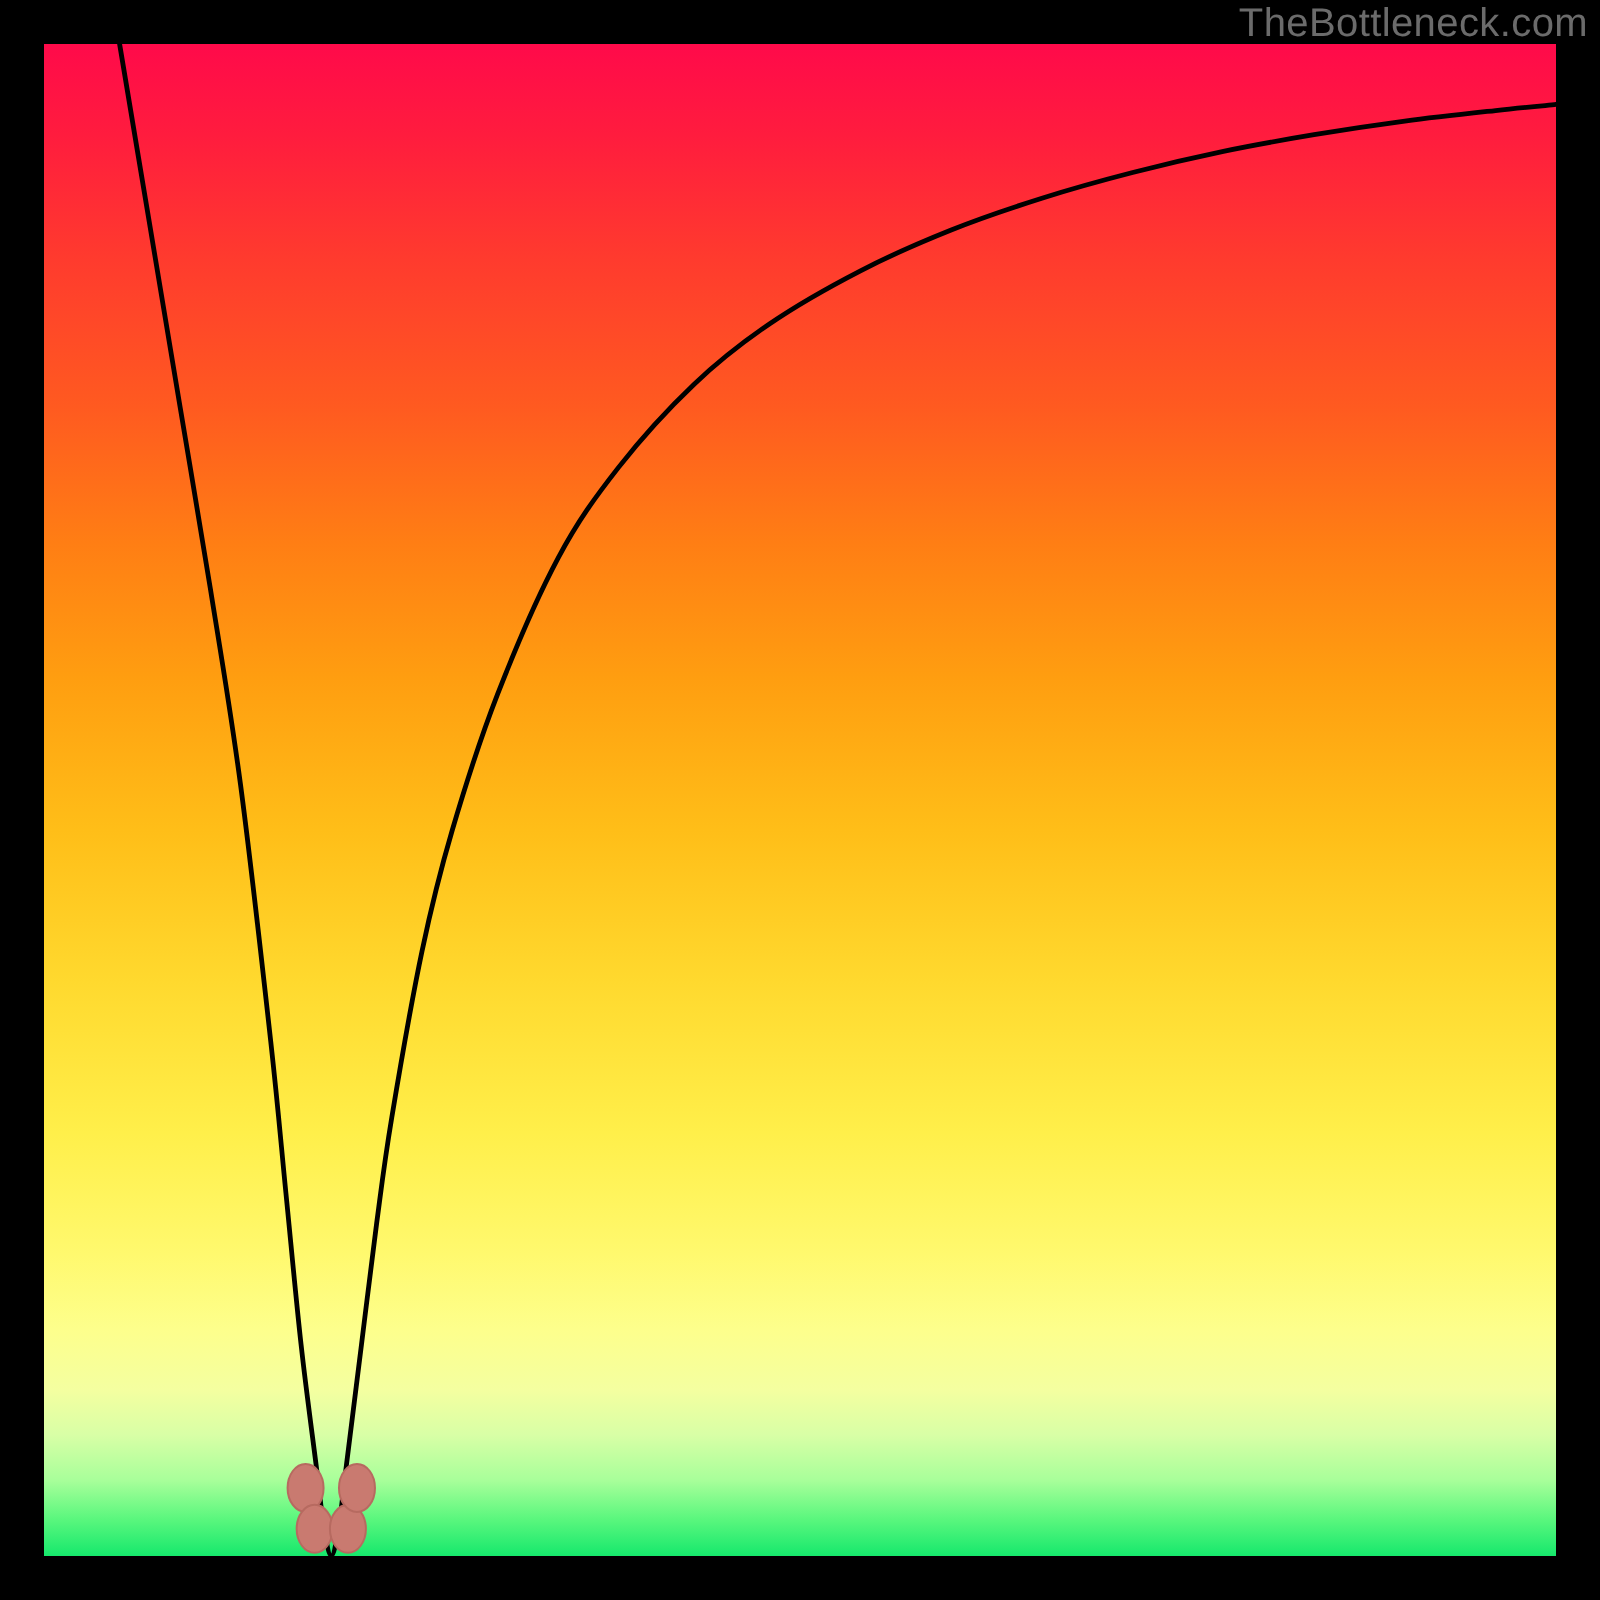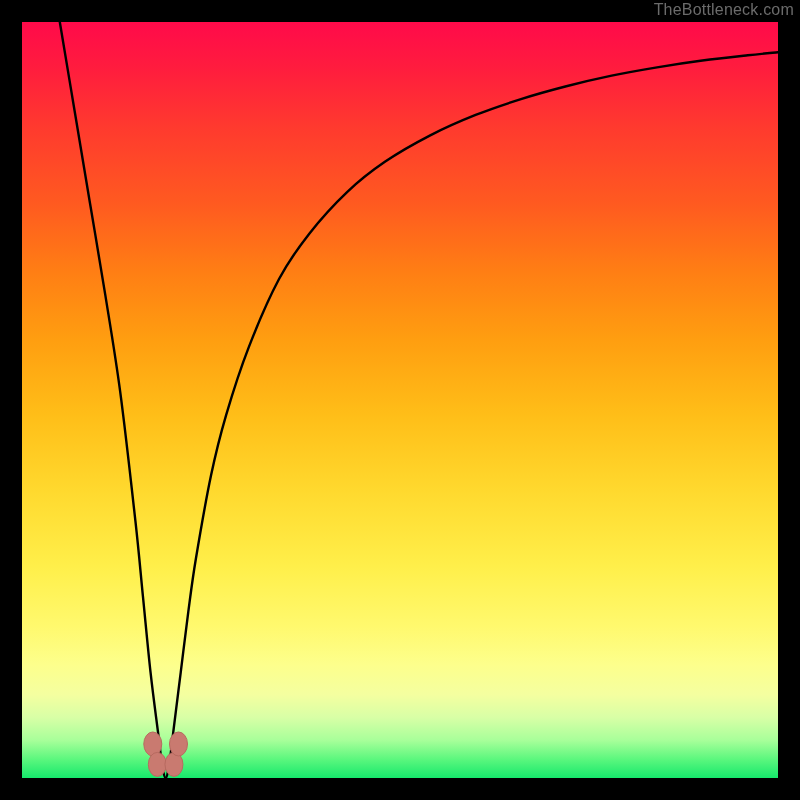--- a/index.html
+++ b/index.html
@@ -47,21 +47,21 @@
     left: 0;
     top: 0;
     width: 756px;
     height: 756px;
     overflow: visible;
   }
   .watermark {
     position: absolute;
     top: 1px;
     right: 6px;
-    font-size: 16px;
+    font-size: 20px;
     font-weight: 500;
     color: #6b6b6b;
     letter-spacing: 0.2px;
     user-select: none;
   }
 </style>
 </head>
 <body>
 
 <div class="frame">

